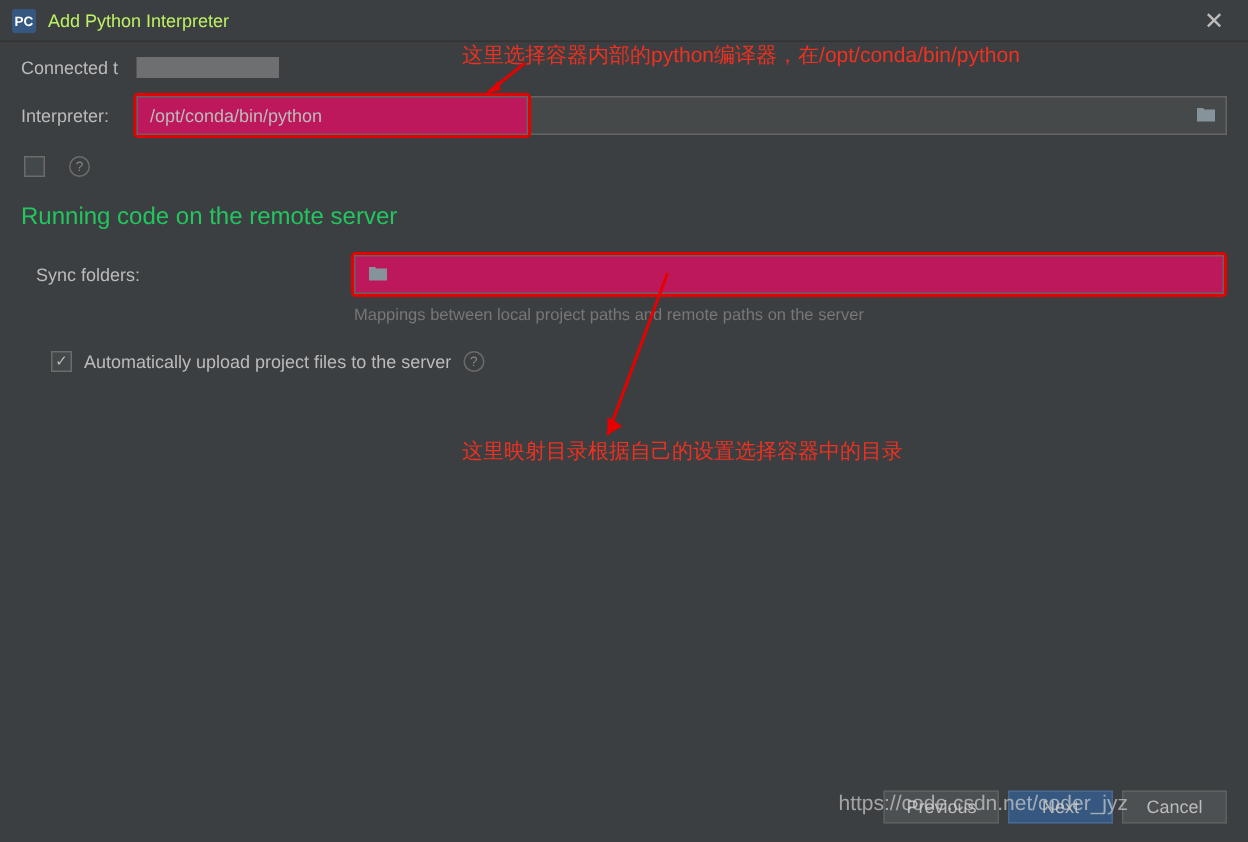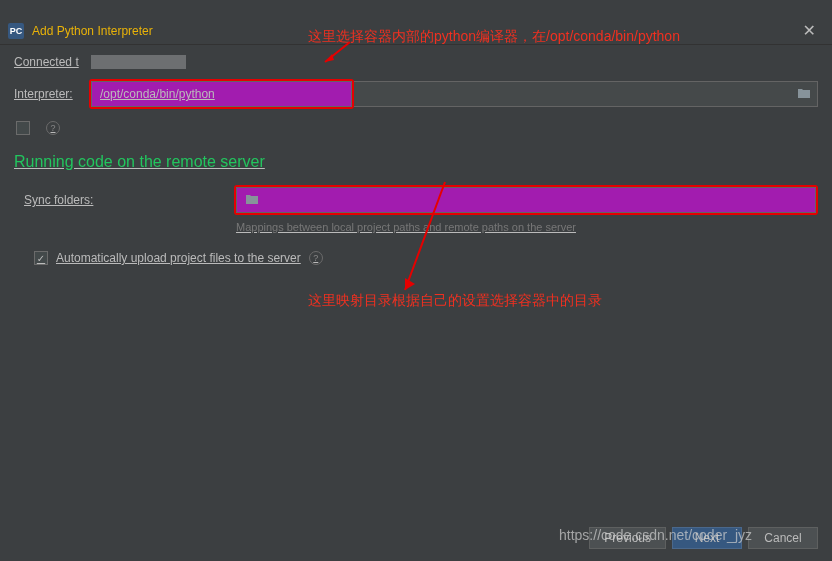--- a/index.html
+++ b/index.html
@@ -17,49 +17,47 @@
       position: relative;
       overflow: hidden;
     }
     .titlebar {
       height: 28px;
       background: #3c3f41;
       display: flex;
       align-items: center;
       padding: 0 8px;
       border-bottom: 1px solid #323232;
-      margin-top: 17px;
     }
     .app-icon {
       width: 16px;
       height: 16px;
       background: #365880;
       color: #fff;
       font-size: 9px;
       font-weight: bold;
       display: flex;
       align-items: center;
       justify-content: center;
       border-radius: 2px;
       margin-right: 8px;
     }
     .title {
       flex: 1;
-      color: #eab308;
+      color: #bef264;
       font-size: 12px;
     }
     .close-btn {
       color: #bbbbbb;
       font-size: 16px;
       padding: 0 8px;
       cursor: pointer;
     }
     .content {
       padding: 10px 14px;
-      text-decoration: underline;
     }
     .row {
       display: flex;
       align-items: center;
       margin-bottom: 10px;
     }
     .label {
       color: #bbbbbb;
       font-size: 12px;
       margin-right: 10px;
@@ -72,21 +70,21 @@
       width: 95px;
       height: 14px;
       background: #6d6f71;
       margin-left: 2px;
       vertical-align: middle;
     }
     .input-with-icon {
       display: flex;
       flex: 1;
       align-items: center;
-      background: #a21caf;
+      background: #be185d;
       border: 1px solid #646464;
       height: 26px;
       padding: 0 6px 0 8px;
     }
     .input-with-icon .text {
       flex: 1;
       color: #bbbbbb;
     }
     .folder-icon {
       color: #87939a;

